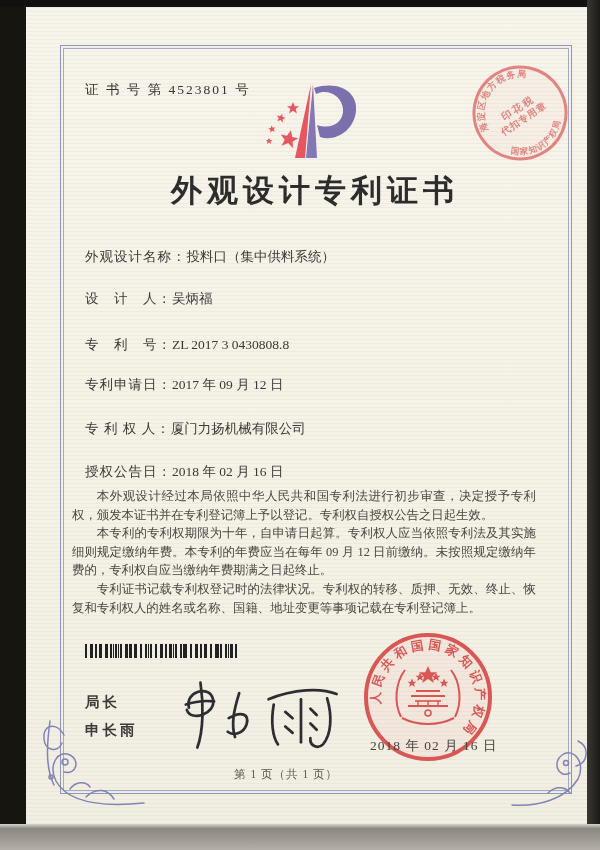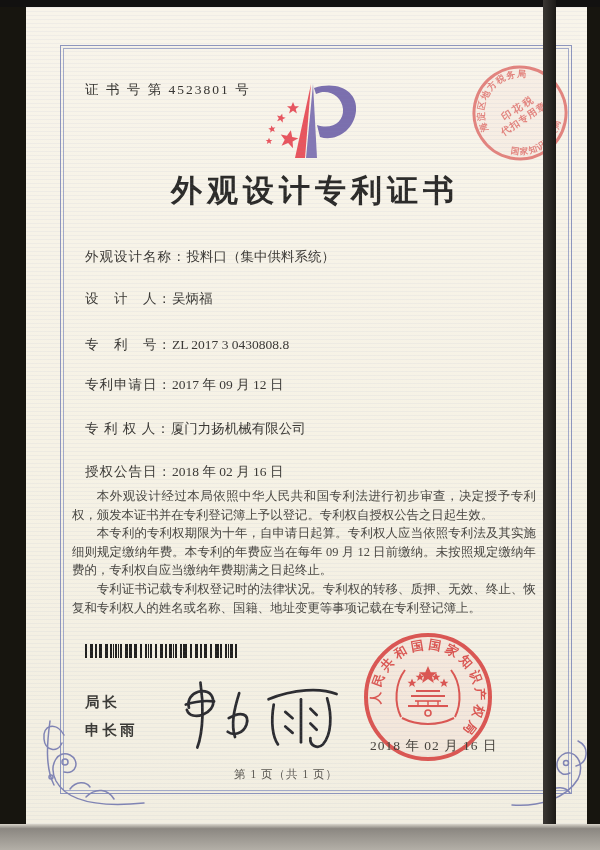--- a/index.html
+++ b/index.html
@@ -1,18 +1,18 @@
 <!DOCTYPE html>
 <html><head>
 <meta charset="utf-8">
 <style>
   html,body{margin:0;padding:0;}
   body{width:600px;height:850px;overflow:hidden;background:#17150f;
        font-family:"Liberation Serif","DejaVu Serif",serif;}
-  .stage{position:relative;width:556px;height:850px;}
+  .stage{position:relative;width:600px;height:850px;}
 
   
   .edge-left{position:absolute;left:0;top:0;width:26px;height:850px;
     background:linear-gradient(90deg,#141210 0%,#0f0e0c 45%,#2c2925 72%,#4a4race 0,#55504a 88%,#8b857a 97%,#d8d3c6 100%);}
   .edge-top{position:absolute;left:0;top:0;width:600px;height:7px;background:#121110;}
   .edge-right{position:absolute;right:0;top:0;width:13px;height:850px;
     background:linear-gradient(90deg,#3a3733,#1c1a17);}
   .edge-bottom{position:absolute;left:0;bottom:0;width:600px;height:26px;
     background:linear-gradient(180deg,#d9d5cb 0,#8b8781 18%,#9d9992 55%,#b3afa7 100%);}
 

